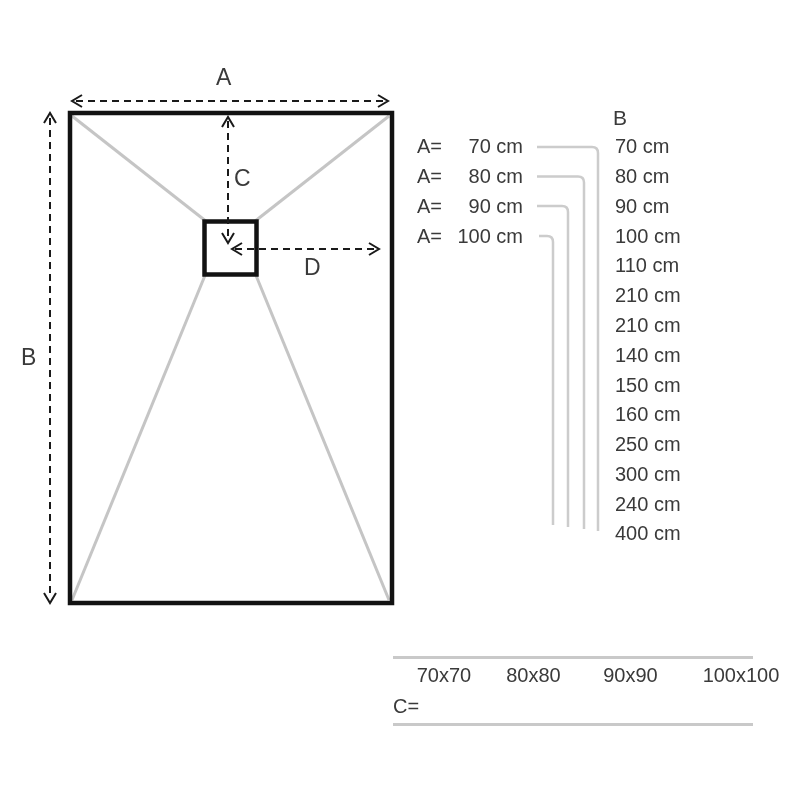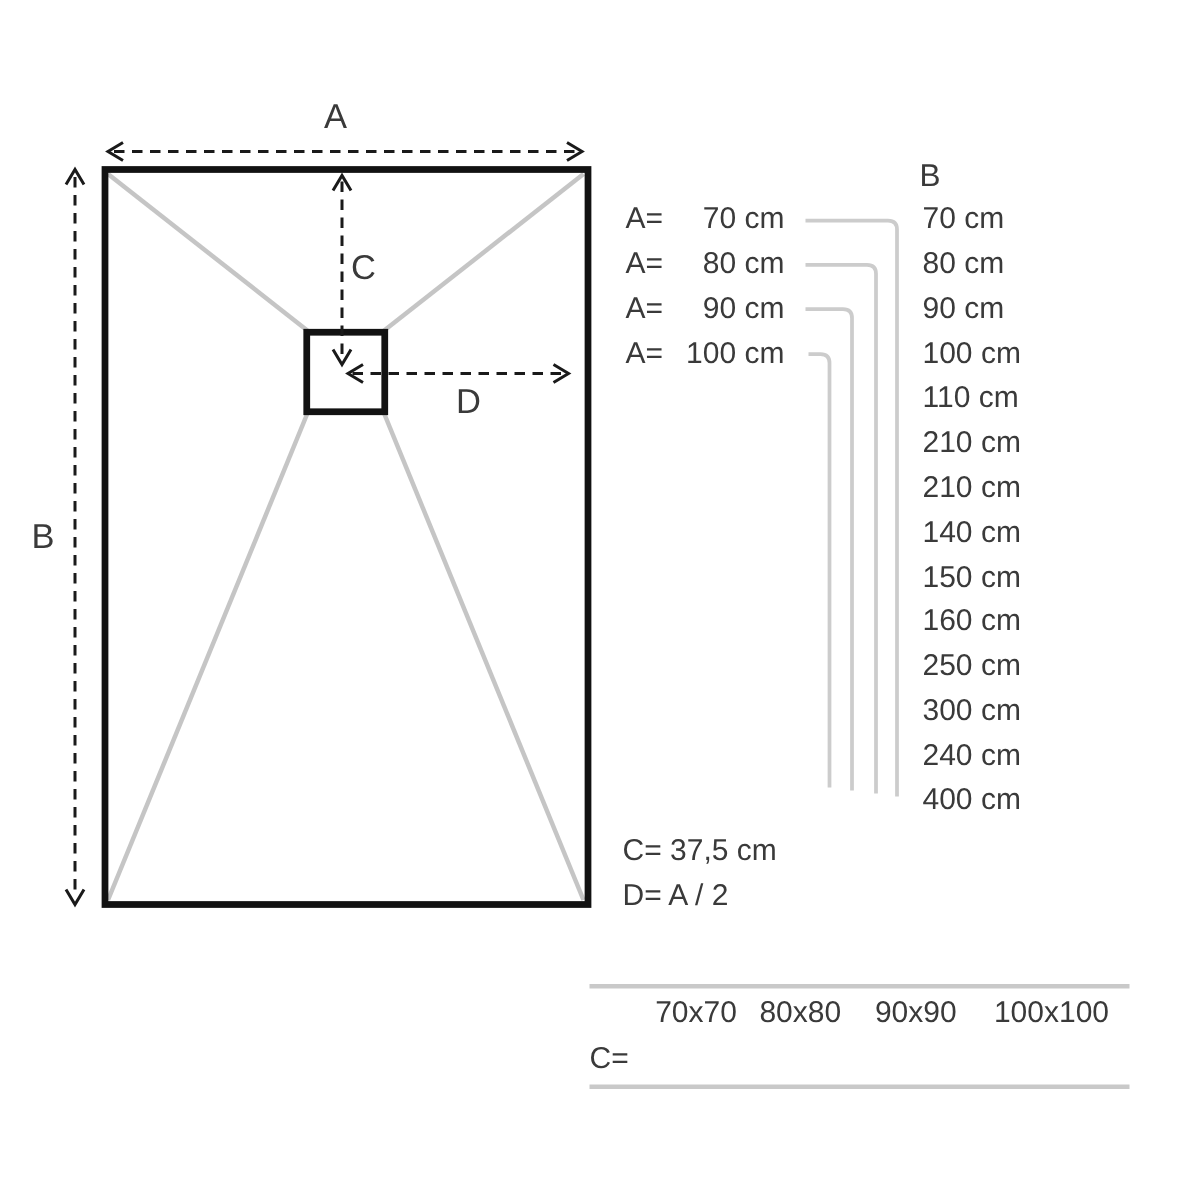--- a/index.html
+++ b/index.html
@@ -17,21 +17,21 @@
   .b-row{display:flex;align-items:center;height:29.77px;font-size:20px;white-space:nowrap;}
   .formulas{position:absolute;left:415px;top:552px;}
   .formulas .f-line{display:flex;align-items:center;height:30px;font-size:20px;white-space:nowrap;}
   .size-table{
     position:absolute;left:393px;top:656px;width:360px;
     border-top:3px solid #c9c9c9;border-bottom:3px solid #c9c9c9;padding:1px 0;
   }
   .t-row{display:flex;height:31px;align-items:center;font-size:20px;}
   .t-lab{width:40px;display:flex;align-items:center;justify-content:flex-start;}
   .t-cells{display:flex;flex:1;height:100%;}
-  .t-cells div{display:flex;align-items:center;justify-content:center;white-space:nowrap;}
+  .t-cells div{display:flex;align-items:center;justify-content:center;white-space:nowrap;margin-left:20px;}
   .t-cells div:nth-of-type(1){width:62px;}
   .t-cells div:nth-of-type(2){width:77px;}
   .t-cells div:nth-of-type(3){width:77px;}
   .t-cells div:nth-of-type(4){width:104px;}
 </style>
 </head>
 <body>
 
 <div id="canvas">
 
@@ -134,24 +134,20 @@
 
       <div class="b-row">250 cm</div>
 
       <div class="b-row">300 cm</div>
 
       <div class="b-row">240 cm</div>
 
       <div class="b-row">400 cm</div>
     </div>
 
-  <div class="formulas">
-    <div class="f-line">C= 37,5 cm</div>
-    <div class="f-line">D= A / 2</div>
-  </div>
 
   <div class="size-table">
     <div class="t-row">
       <div class="t-lab"></div>
       <div class="t-cells">
 
           <div>70x70</div>
 
           <div>80x80</div>
 

